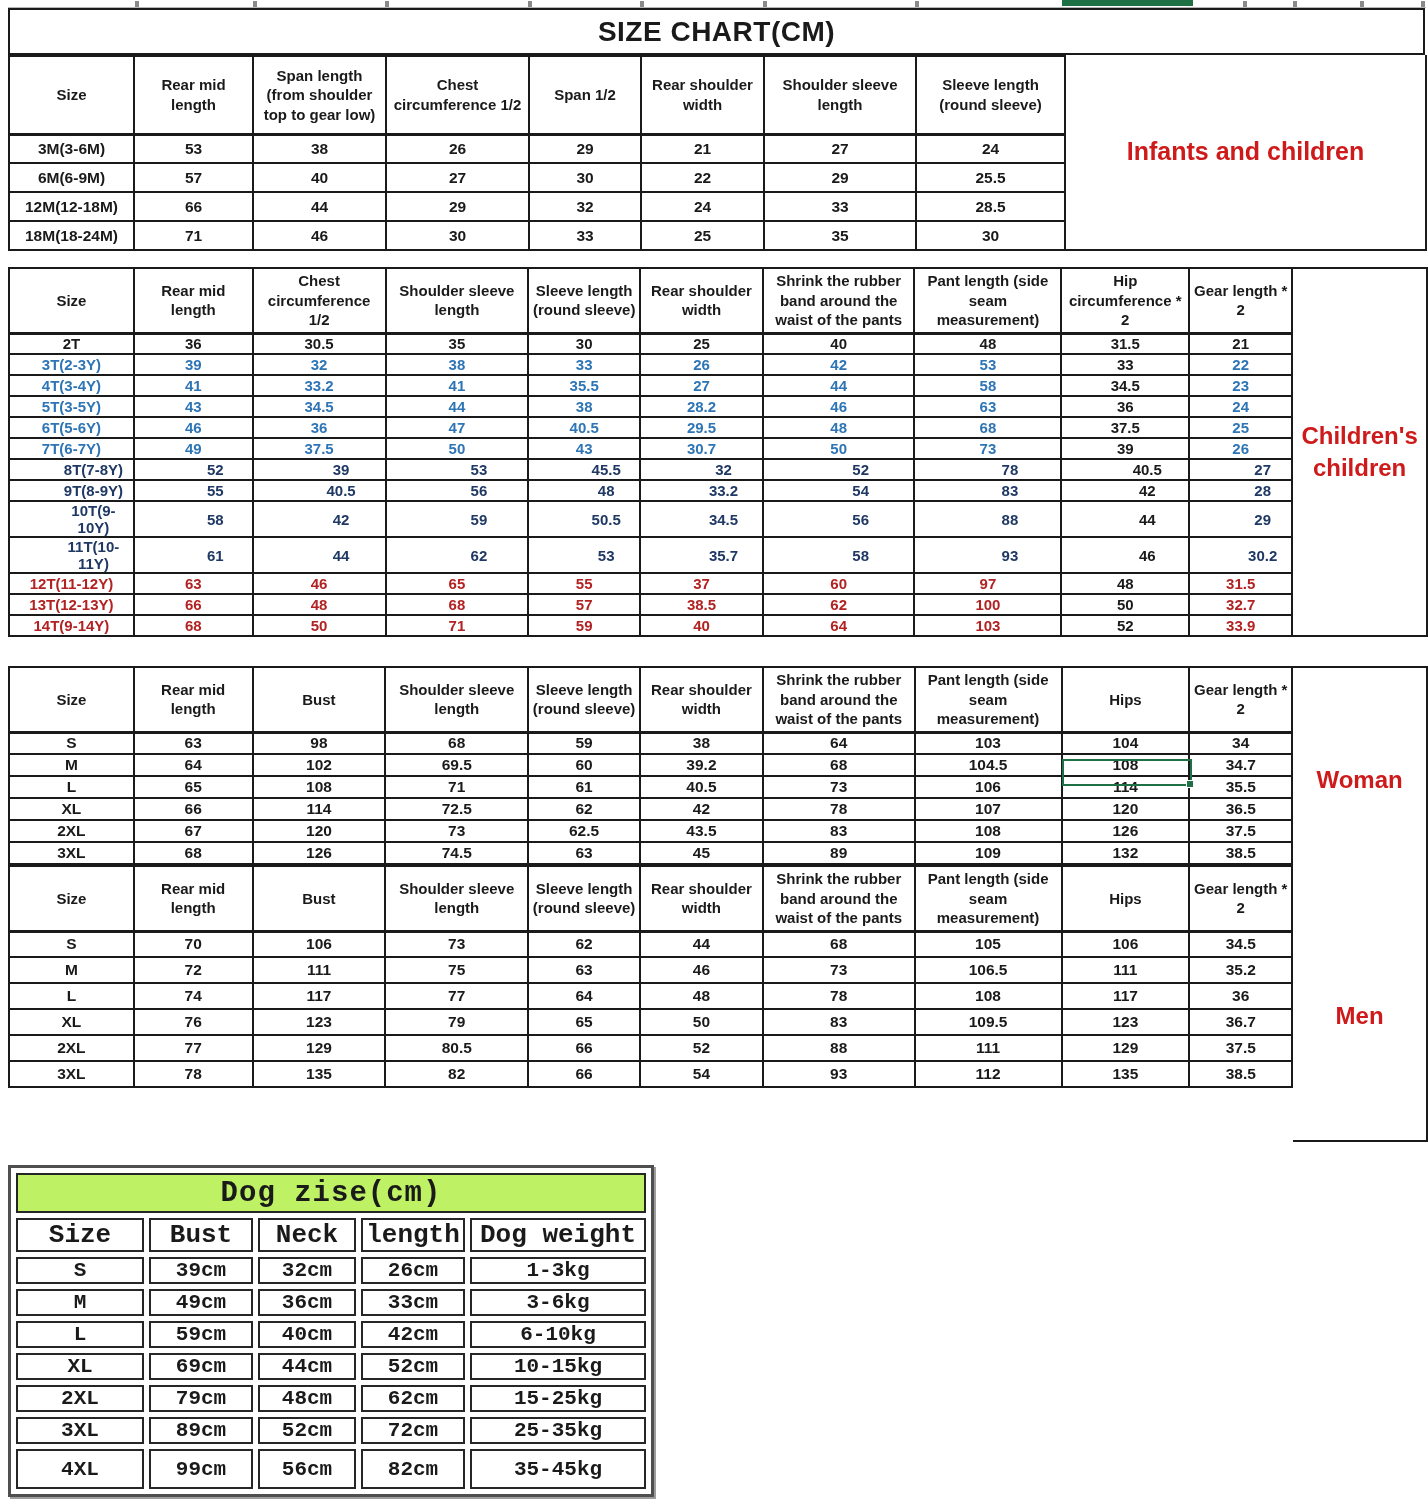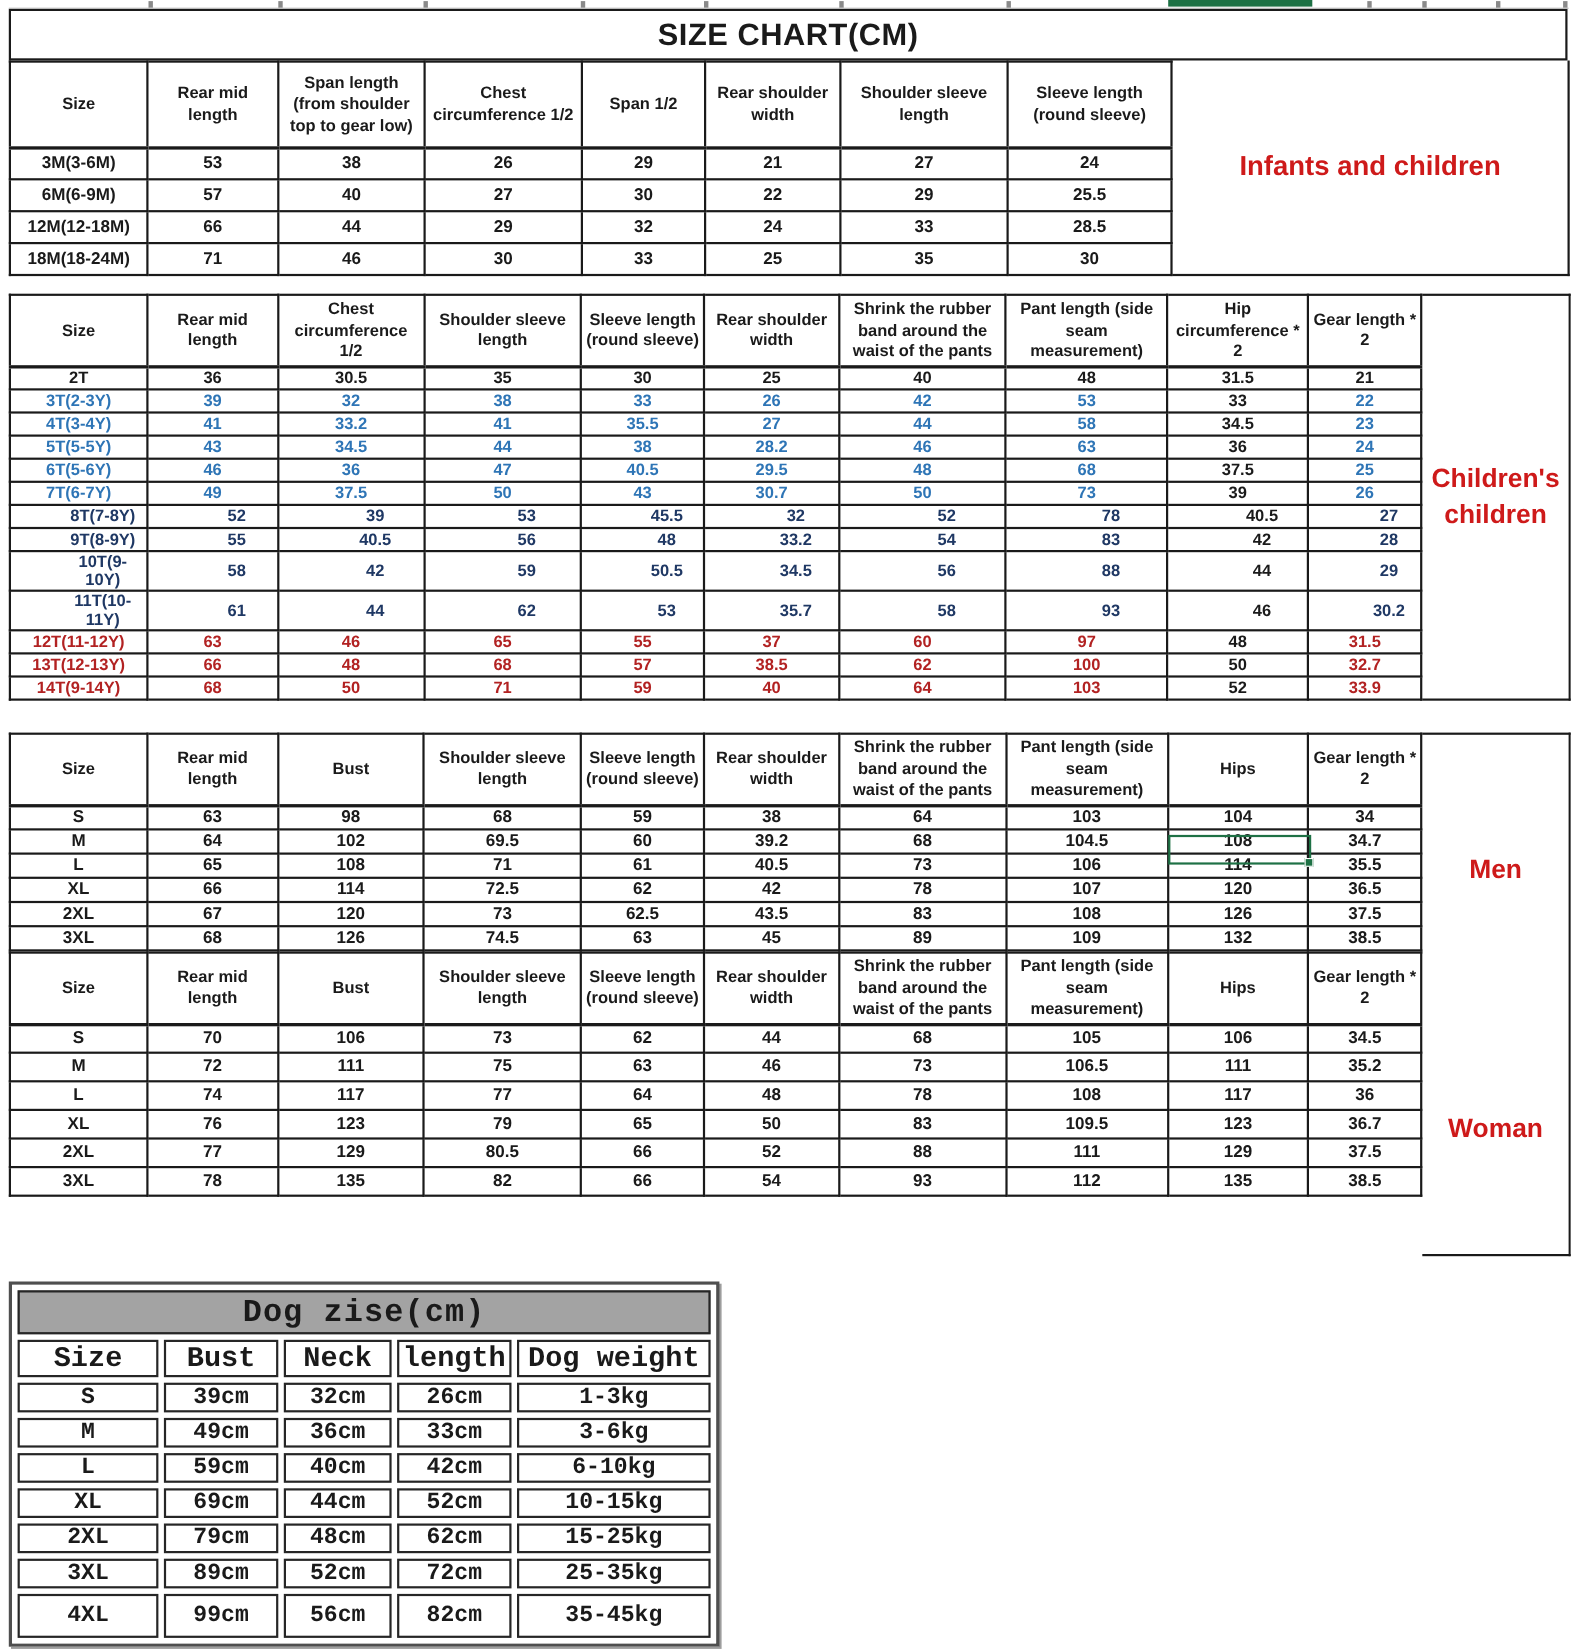--- a/index.html
+++ b/index.html
@@ -81,21 +81,21 @@
     margin: 23px 0 0 8px; display: inline-block;
     border: 3px solid #4f4f4f; box-shadow: 2px 2px 0 #9d9d9d;
     font-family: "Liberation Mono", "DejaVu Sans Mono", monospace;
   }
   table.dog { border-collapse: separate; border-spacing: 5px; background: #fff; }
   .dog th, .dog td {
     border: 2px solid #262626; text-align: center; vertical-align: middle;
     font-weight: bold; font-family: inherit;
   }
   .dog .dog-title {
-    background: #a3a3a3; font-size: 29px; height: 40px; letter-spacing: 1px;
+    background: #bef264; font-size: 29px; height: 40px; letter-spacing: 1px;
   }
   .dog thead tr + tr th, .dog thead tr:nth-child(2) th { font-size: 26px; height: 33px; }
   .dog td { font-size: 21px; height: 25px; padding: 0 4px; }
   .dog tbody tr:last-child td { height: 40px; }
 </style>
 </head>
 <body>
 
 <div>
 
@@ -254,21 +254,21 @@
             <td>33.2</td>
             <td>41</td>
             <td>35.5</td>
             <td>27</td>
             <td>44</td>
             <td>58</td>
             <td class="cell-ink">34.5</td>
             <td>23</td>
           </tr>
           <tr class="row-blue">
-            <td>5T(5-5Y)</td>
+            <td>5T(3-5Y)</td>
             <td>43</td>
             <td>34.5</td>
             <td>44</td>
             <td>38</td>
             <td>28.2</td>
             <td>46</td>
             <td>63</td>
             <td class="cell-ink">36</td>
             <td>24</td>
           </tr>
@@ -589,25 +589,25 @@
               <td>54</td>
               <td>93</td>
               <td>112</td>
               <td>135</td>
               <td>38.5</td>
             </tr>
           </tbody>
       </table>
     </div>
     <div class="side-col">
+      <div class="side-cell woman-label">
+        <span>Woman</span>
+      </div>
       <div class="side-cell men-label">
         <span>Men</span>
-      </div>
-      <div class="side-cell woman-label">
-        <span>Woman</span>
       </div>
     </div>
     <div class="sel-outline"></div>
   </div>
 
   
   <div class="dog-wrap">
     <table class="dog">
       <colgroup>
         <col style="width:128px">

